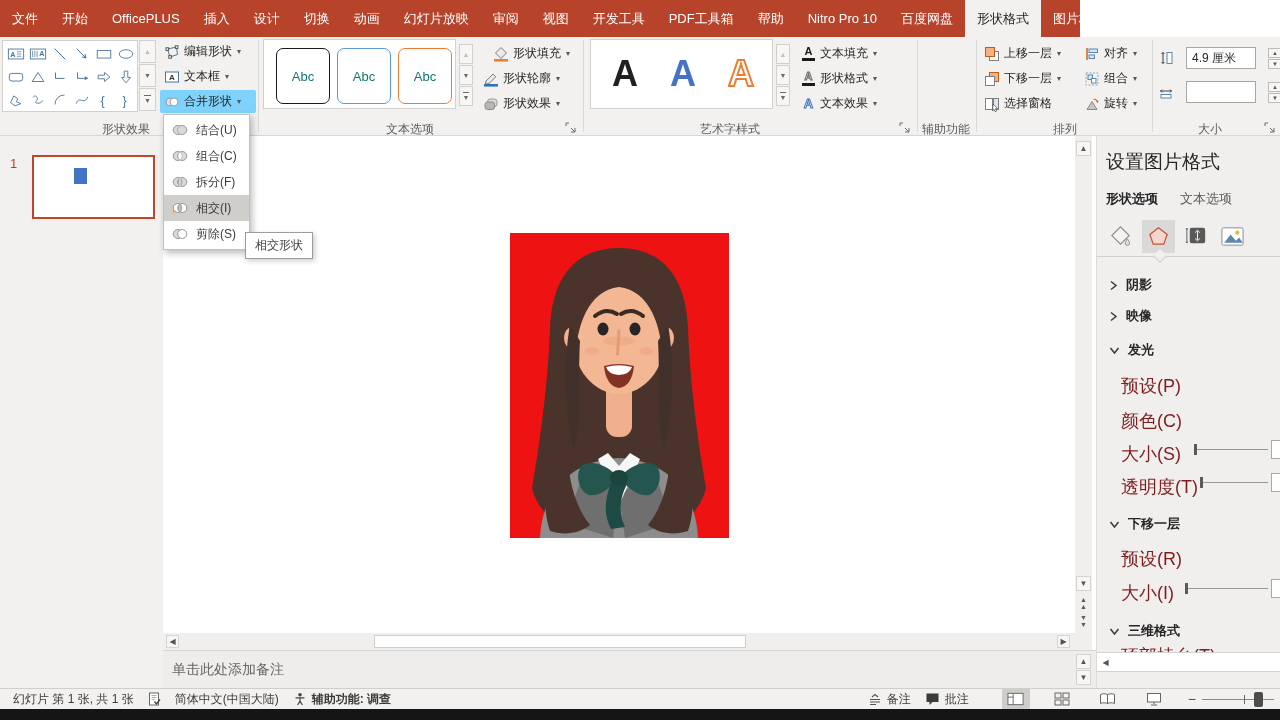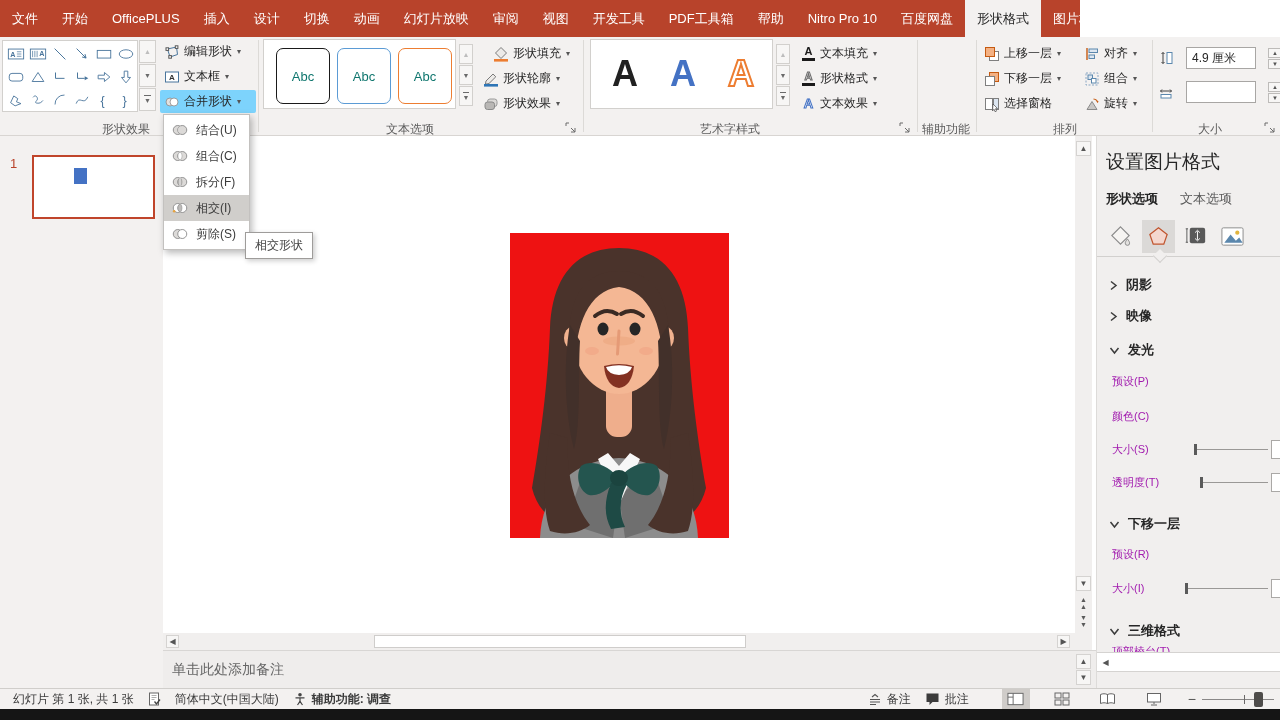--- a/index.html
+++ b/index.html
@@ -61,21 +61,21 @@
 
   
   .panel { position:absolute; left:1096px; top:136px; width:184px; height:552px; background:#f1efee; border-left:1px solid #dddbd9; overflow:hidden; }
   .ptitle { position:absolute; left:9px; top:13px; font-size:19px; color:#262626; }
   .ptab { position:absolute; top:54px; font-size:13px; }
   .picon-cell { position:absolute; top:84px; width:33px; height:33px; display:flex; align-items:center; justify-content:center; }
   .picon-cell.sel { background:#dbd9d7; }
   .pnotch { position:absolute; left:58px; top:115px; width:10px; height:10px; background:#f1efee; border-right:1px solid #d2d0ce; border-bottom:1px solid #d2d0ce; transform:rotate(45deg); z-index:2; }
   .pdivider { position:absolute; left:0; top:120px; width:184px; height:1px; background:#d2d0ce; }
   .psec { position:absolute; left:12px; display:flex; align-items:center; gap:8px; font-size:13px; font-weight:bold; color:#262626; }
-  .pitem { position:absolute; left:15px; font-size:11px; color:#a21caf; }
+  .pitem { position:absolute; left:24px; font-size:18px; color:#7f1d1d; }
   .ptrack { position:absolute; height:1px; background:#9a9896; }
   .phandle { position:absolute; width:3px; height:11px; background:#5a5a5a; top:-5px; left:0; }
   .pvalbox { position:absolute; width:10px; height:19px; background:#fff; border:1px solid #aaa8a6; }
   .pscroll { position:absolute; left:0; top:516px; width:184px; height:20px; background:#fff; border-top:1px solid #d5d3d1; border-bottom:1px solid #d5d3d1; }
 
   
   .statusbar { position:absolute; left:0; top:688px; width:1280px; height:21px; background:#f3f1f0; border-top:1px solid #d0cecb; display:flex; align-items:center; font-size:12px; color:#3b3b3b; padding:0 6px; }
   .st { display:flex; align-items:center; gap:5px; padding:0 7px; height:100%; white-space:nowrap;text-align:center; }
   .viewbtn { width:28px; height:21px; display:flex; align-items:center; justify-content:center; }
   .viewbtn.sel { background:#cfccc9; }

